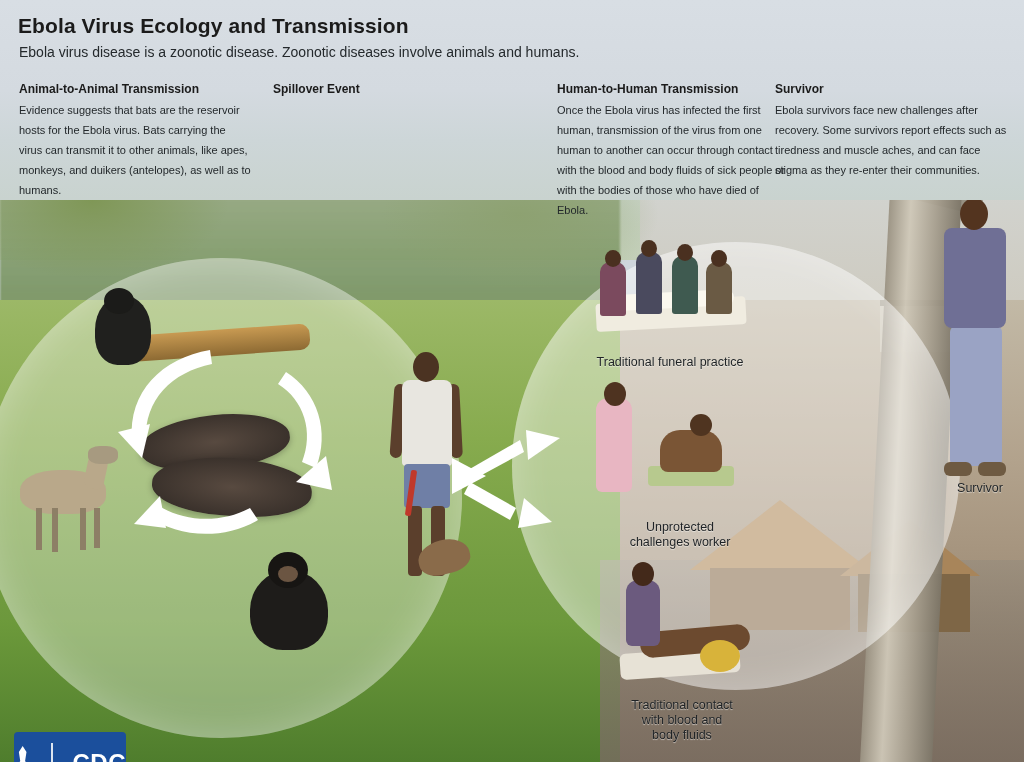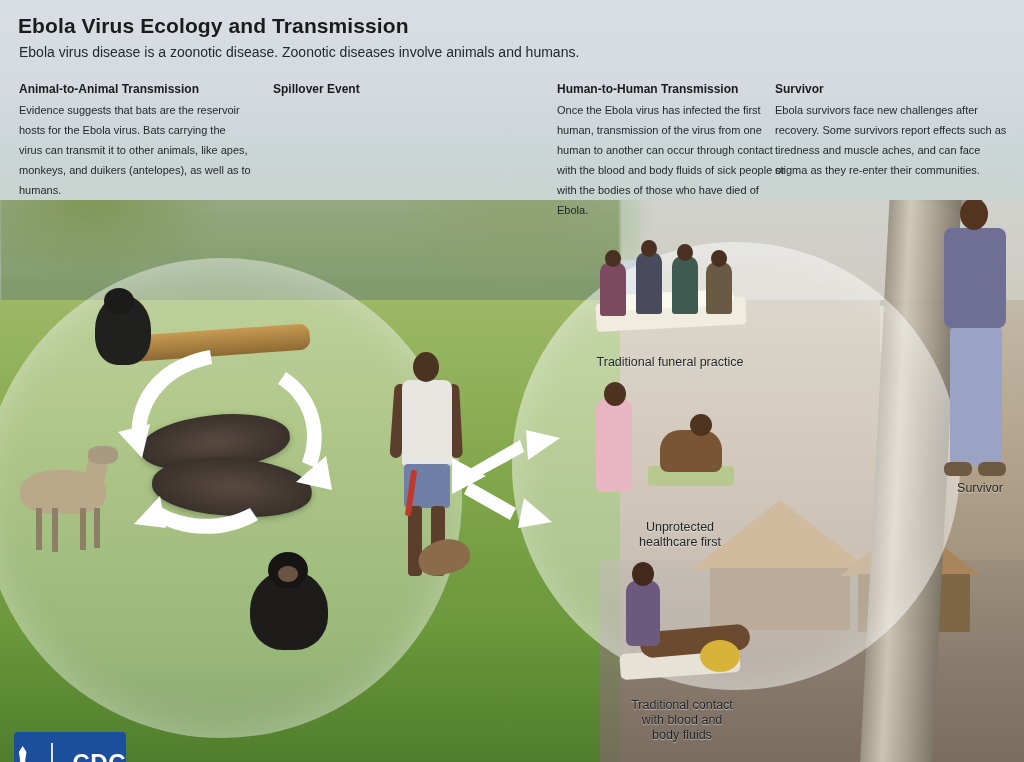--- a/index.html
+++ b/index.html
@@ -375,21 +375,21 @@
     <div class="person" id="survivor-legs"></div>
     <div class="person" id="survivor-torso"></div>
     <div class="person" id="survivor-head"></div>
     <div class="person" id="survivor-shoeL"></div>
     <div class="person" id="survivor-shoeR"></div>
   </div>
 
   <div class="caption cap-funeral">Traditional funeral practice</div>
   <div class="caption cap-health">
     <div>Unprotected</div>
-    <div>healthcare first</div>
+    <div>challenges worker</div>
   </div>
   <div class="caption cap-blood">
     <div>Traditional contact</div>
     <div>with blood and</div>
     <div>body fluids</div>
   </div>
   <div class="caption cap-survivor">Survivor</div>
 
   <div class="header">
     <div class="header-title">Ebola Virus Ecology and Transmission</div>

